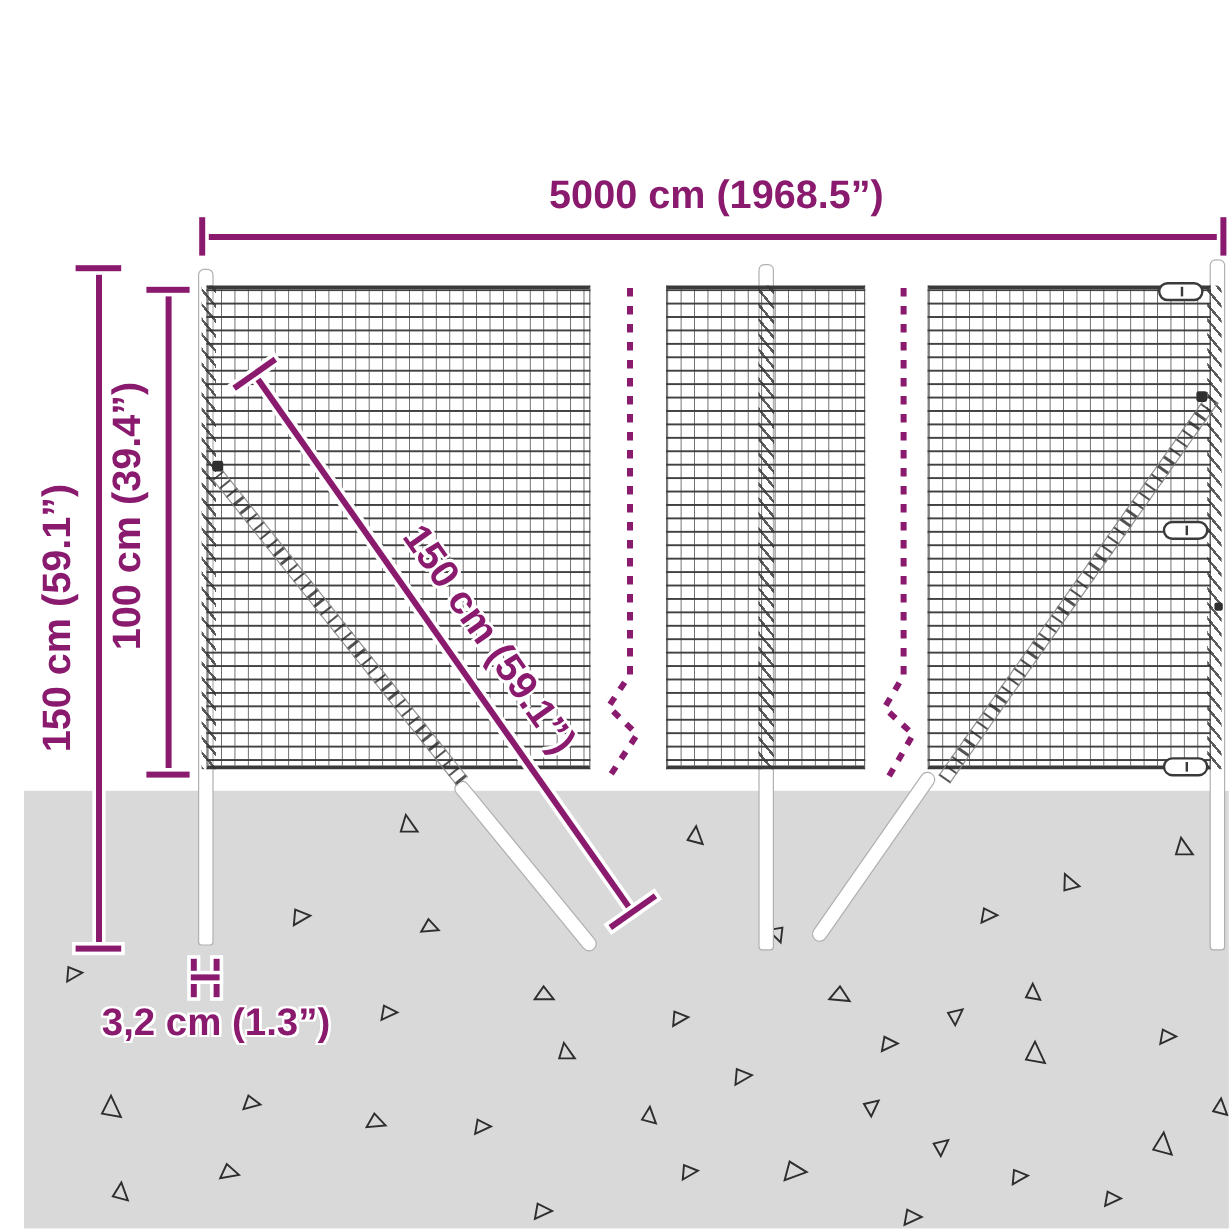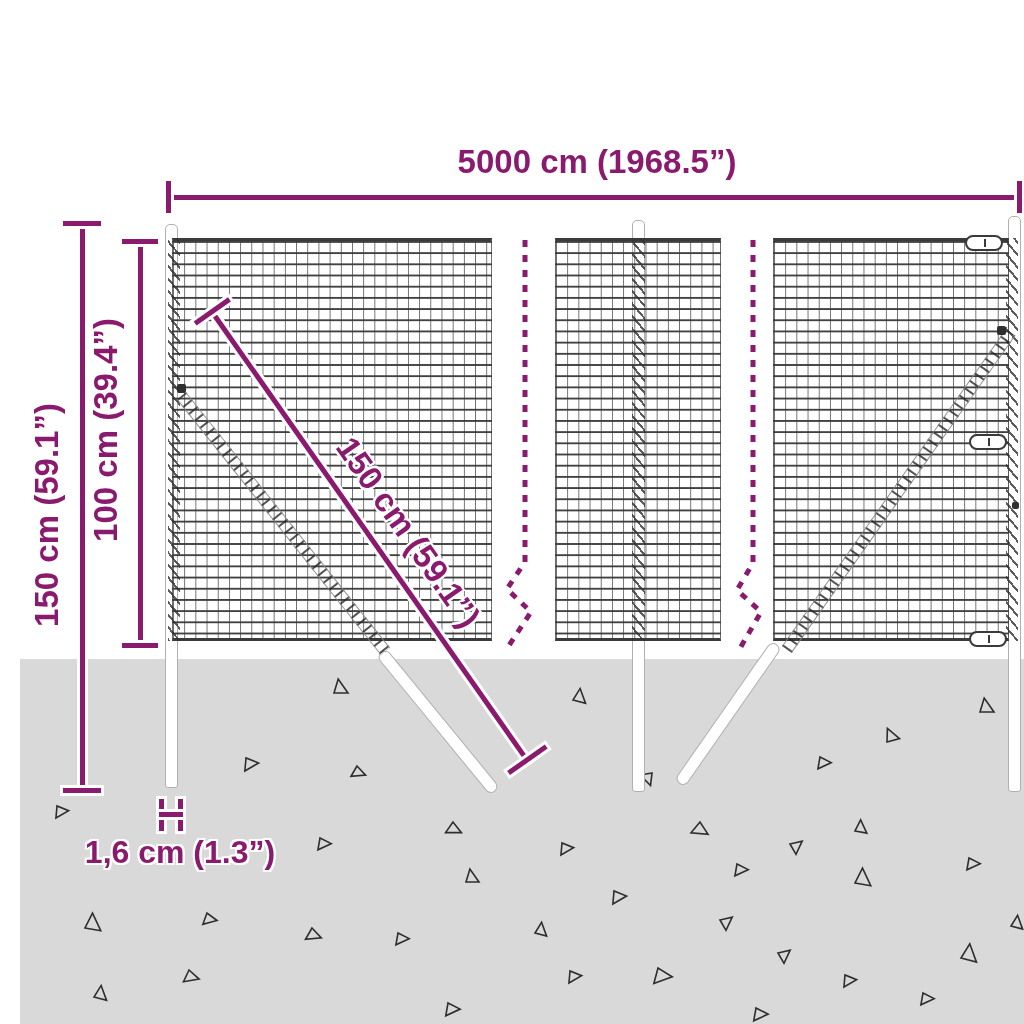--- a/index.html
+++ b/index.html
@@ -168,15 +168,15 @@
   <div id="diag-dim" class="abs" style="left:192px;top:311px;width:551px;height:0;">
     <div class="abs dim" style="left:0;top:-2.5px;width:551px;height:5px;"></div>
     <div class="abs dim" style="left:-2.5px;top:-21px;width:5px;height:42px;"></div>
     <div class="abs dim" style="left:546px;top:-23px;width:5px;height:46px;"></div>
     <div class="abs dim-label" style="left:182px;top:-52px;">150 cm (59.1”)</div>
   </div>
 
   <div class="abs dim" style="left:139px;top:799px;width:5px;height:32px;"></div>
   <div class="abs dim" style="left:158px;top:799px;width:5px;height:32px;"></div>
   <div class="abs dim" style="left:139px;top:812px;width:24px;height:5px;"></div>
-  <div class="abs dim-label center" style="left:160px;top:852px;font-size:32px;">1,6 cm (1.3”)</div>
+  <div class="abs dim-label center" style="left:160px;top:852px;font-size:32px;">3,2 cm (1.3”)</div>
 
 </div>
 
 </body></html>

